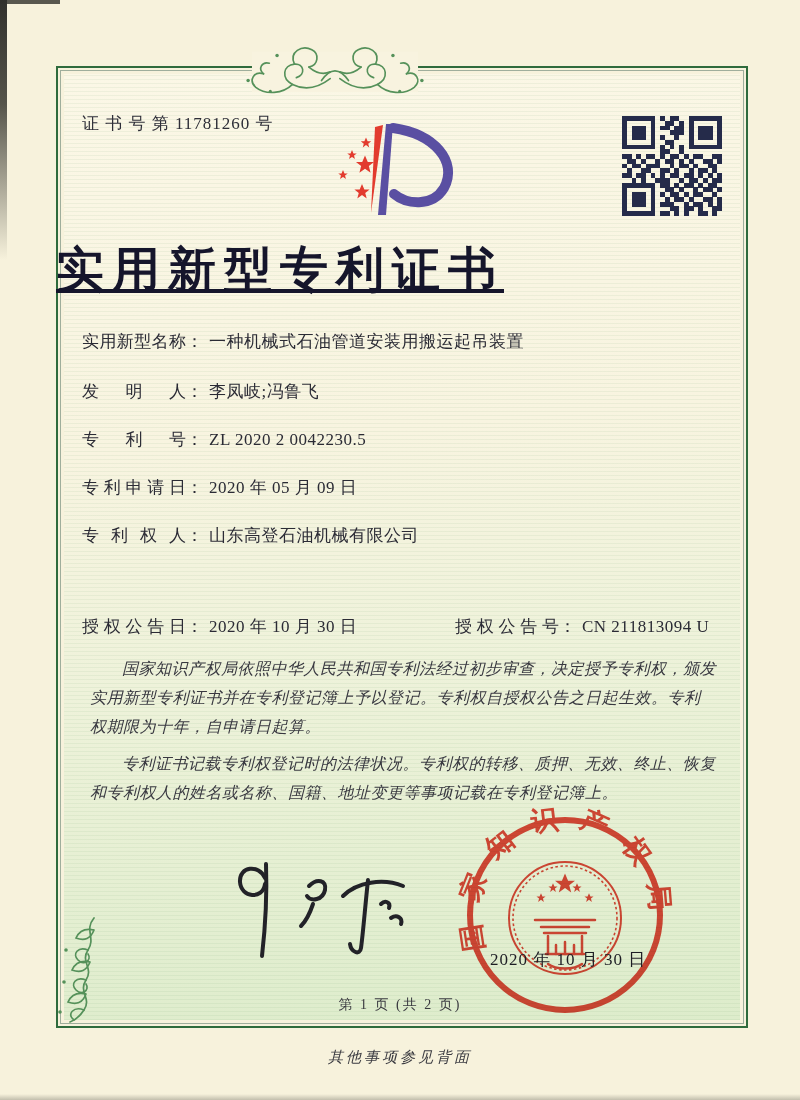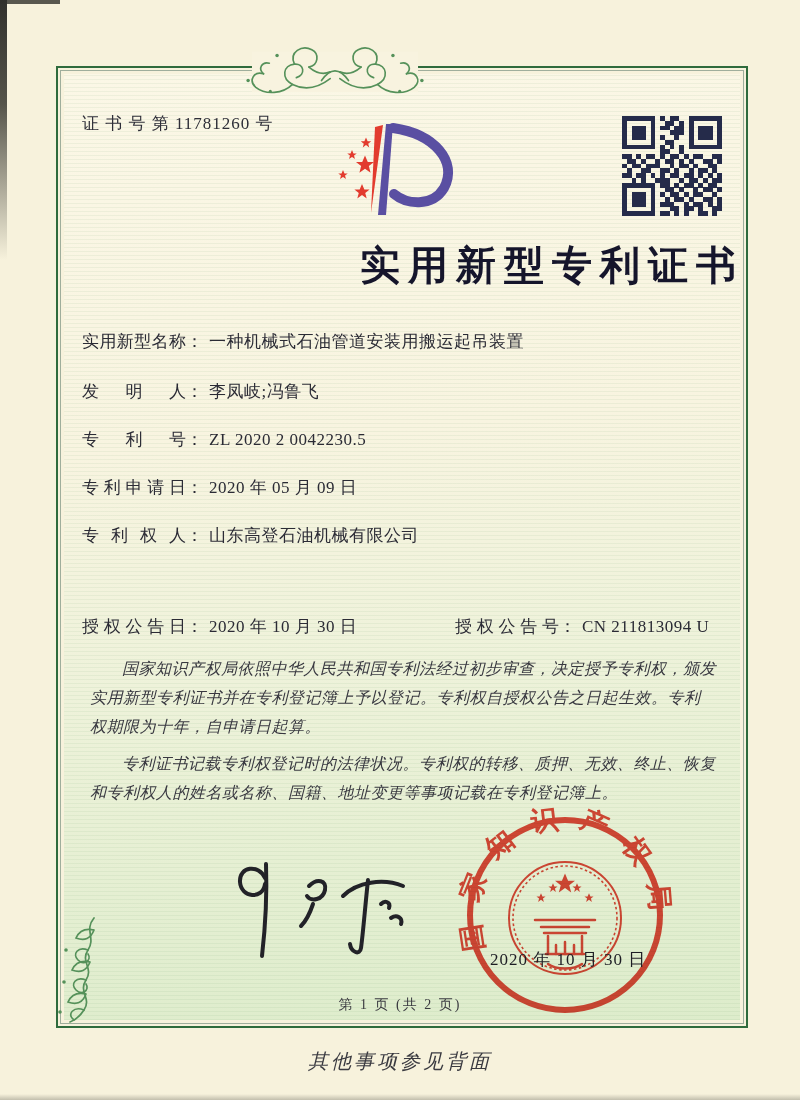--- a/index.html
+++ b/index.html
@@ -22,22 +22,22 @@
     border:2px solid #2f6b3c;}
   .frame-inner{position:absolute;inset:2px;border:1px solid #9fae9c;}
   .frame-bg{position:absolute;inset:3px;
     background:
       repeating-linear-gradient(0deg, rgba(106,160,106,.09) 0 1px, rgba(0,0,0,0) 1px 4px),
       linear-gradient(175deg,#fbf7e6 0%,#f8f4e0 38%,#eef2da 62%,#ddeccb 100%);}
 
   .abs{position:absolute;}
   .cert-no{left:82px;top:112px;font-size:17px;letter-spacing:1px;color:#2e2e38;}
 
-  .title{left:56px;top:238px;width:688px;text-align:right;
-    font-size:40px;font-weight:bold;letter-spacing:8px;color:#15152b;}
+  .title{left:56px;top:238px;width:688px;text-align:left;
+    font-size:48px;font-weight:bold;letter-spacing:8px;color:#15152b;text-decoration:underline;}
 
   .field{left:82px;width:648px;height:24px;font-size:17px;color:#2b2b35;}
   .f-label{display:inline-block;width:104px;text-align:justify;text-align-last:justify;vertical-align:top;}
   .f-colon{display:inline-block;margin-right:6px;}
   .f-value{letter-spacing:.5px;}
   .pair2{position:absolute;left:373px;top:0;white-space:nowrap;}
 
   .paras{left:82px;top:646px;width:642px;font-size:16px;line-height:29px;
     color:#383840;font-style:italic;}
   .paras p{margin:8px;text-indent:2em;letter-spacing:.5px;}
@@ -45,21 +45,21 @@
   .director{left:98px;top:888px;font-family:"Liberation Sans","DejaVu Sans",sans-serif;
     font-size:18px;line-height:37px;letter-spacing:4px;color:#2f2f33;}
 
   .signature{left:205px;top:852px;}
   .seal{left:456px;top:806px;mix-blend-mode:multiply;opacity:.92;}
   .seal-date{left:468px;top:948px;width:200px;text-align:center;font-size:17px;
     color:#1d1d24;letter-spacing:1px;z-index:5;}
 
   .page-number{left:56px;top:996px;width:688px;text-align:center;font-size:14px;
     letter-spacing:2px;color:#3a3a40;}
-  .back-note{left:0;top:1048px;width:800px;text-align:center;font-size:20px;
+  .back-note{left:0;top:1048px;width:800px;text-align:center;font-size:15px;
     font-style:italic;letter-spacing:3px;color:#3a3a40;}
 
   .logo{left:320px;top:114px;}
   .qr{left:622px;top:116px;width:100px;height:100px;}
   .qr svg{width:100%;height:100%;shape-rendering:crispEdges;}
 
   .ornament-top{left:238px;top:40px;}
   .ornament-corner{left:42px;top:916px;}
   .flourish{stroke:#55915a;fill:none;stroke-width:1.7;stroke-linecap:round;}
   .flourish-dot{fill:#55915a;stroke:none;}

